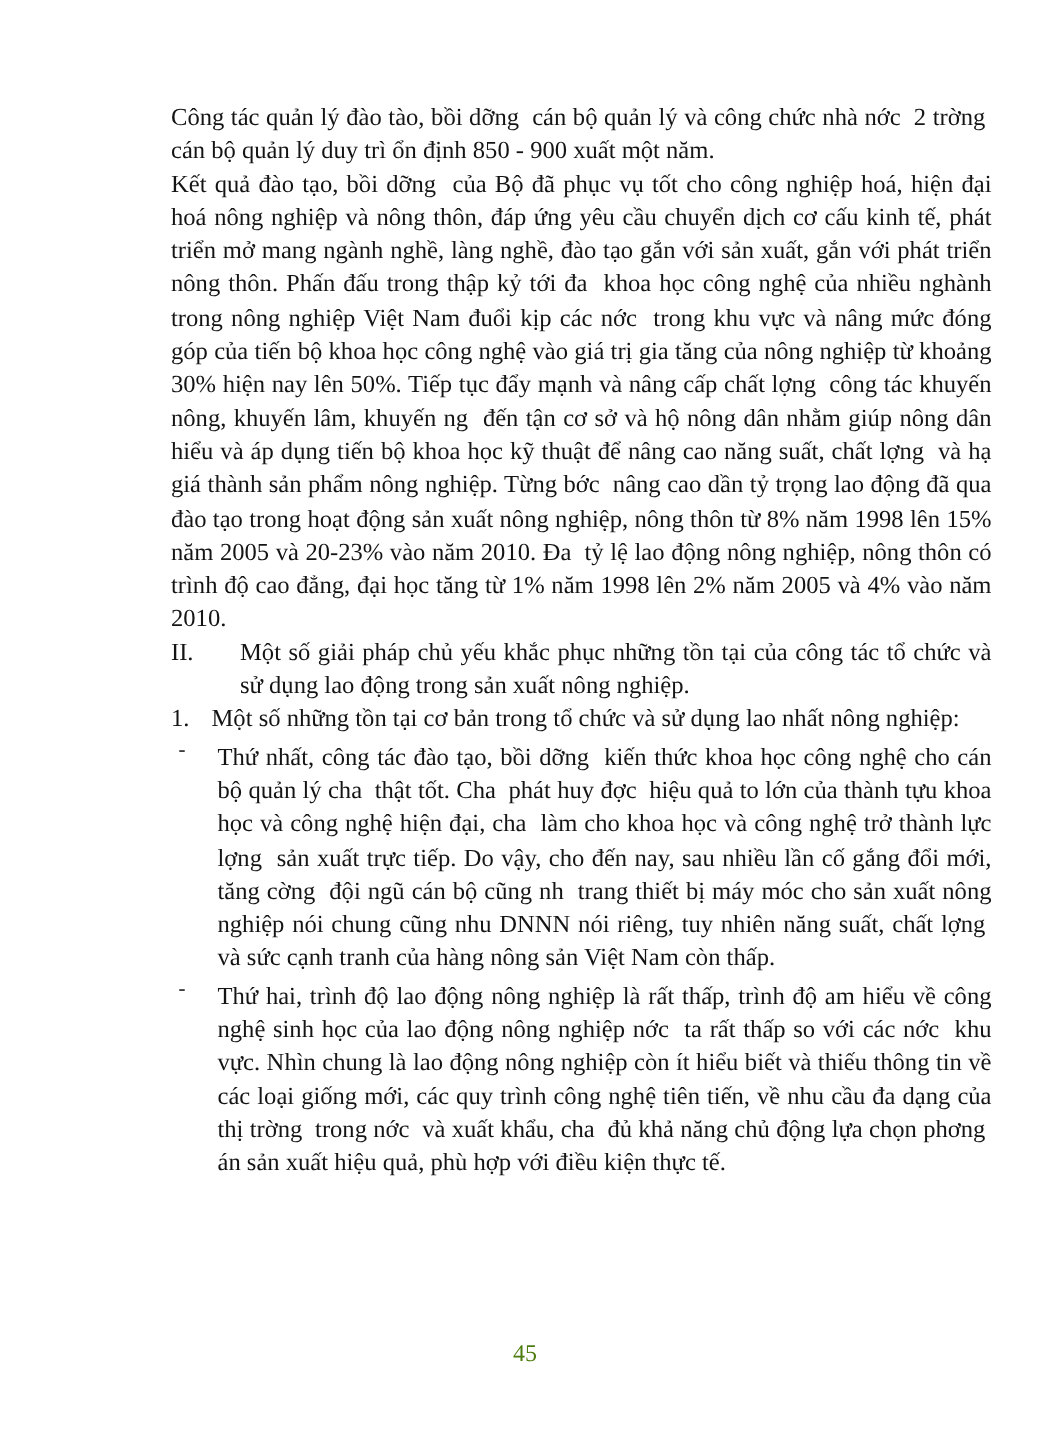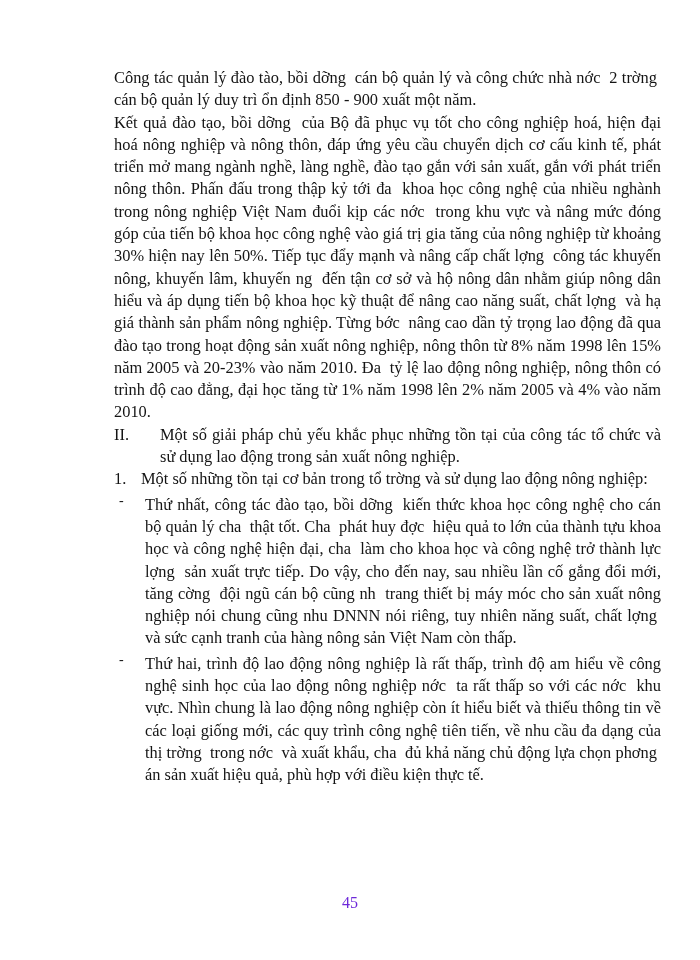--- a/index.html
+++ b/index.html
@@ -59,42 +59,42 @@
     top: -4px;
     font-size: 14px;
   }
   .page-number {
     position: absolute;
     top: 894px;
     left: 0;
     width: 700px;
     text-align: center;
     font-size: 16px;
-    color: #6d28d9;
+    color: #4d7c0f;
   }
 </style>
 </head>
 <body>
 
 <div class="page">
 
   <div class="content">
 
     <p class="para">Công tác quản lý đào tào, bồi dỡng&nbsp; cán bộ quản lý và công chức nhà nớc&nbsp; 2 trờng&nbsp; cán bộ quản lý duy trì ổn định 850 - 900 xuất một năm.</p>
 
     <p class="para">Kết quả đào tạo, bồi dỡng&nbsp; của Bộ đã phục vụ tốt cho công nghiệp hoá, hiện đại hoá nông nghiệp và nông thôn, đáp ứng yêu cầu chuyển dịch cơ cấu kinh tế, phát triển mở mang ngành nghề, làng nghề, đào tạo gắn với sản xuất, gắn với phát triển nông thôn. Phấn đấu trong thập kỷ tới đa&nbsp; khoa học công nghệ của nhiều nghành trong nông nghiệp Việt Nam đuổi kịp các nớc&nbsp; trong khu vực và nâng mức đóng góp của tiến bộ khoa học công nghệ vào giá trị gia tăng của nông nghiệp từ khoảng 30% hiện nay lên 50%. Tiếp tục đẩy mạnh và nâng cấp chất lợng&nbsp; công tác khuyến nông, khuyến lâm, khuyến ng&nbsp; đến tận cơ sở và hộ nông dân nhằm giúp nông dân hiểu và áp dụng tiến bộ khoa học kỹ thuật để nâng cao năng suất, chất lợng&nbsp; và hạ giá thành sản phẩm nông nghiệp. Từng bớc&nbsp; nâng cao dần tỷ trọng lao động đã qua đào tạo trong hoạt động sản xuất nông nghiệp, nông thôn từ 8% năm 1998 lên 15% năm 2005 và 20-23% vào năm 2010. Đa&nbsp; tỷ lệ lao động nông nghiệp, nông thôn có trình độ cao đẳng, đại học tăng từ 1% năm 1998 lên 2% năm 2005 và 4% vào năm 2010.</p>
 
     <div class="list-item section">
       <span class="marker">II.</span>
       <span class="li-text">Một số giải pháp chủ yếu khắc phục những tồn tại của công tác tổ chức và sử dụng lao động trong sản xuất nông nghiệp.</span>
     </div>
 
     <div class="list-item numbered">
       <span class="marker">1.</span>
-      <span class="li-text">Một số những tồn tại cơ bản trong tổ trờng và sử dụng lao động nông nghiệp:</span>
+      <span class="li-text">Một số những tồn tại cơ bản trong tổ chức và sử dụng lao nhất nông nghiệp:</span>
     </div>
 
     <div class="list-item bullet">
       <span class="marker">-</span>
       <span class="li-text">Thứ nhất, công tác đào tạo, bồi dỡng&nbsp; kiến thức khoa học công nghệ cho cán bộ quản lý cha&nbsp; thật tốt. Cha&nbsp; phát huy đợc&nbsp; hiệu quả to lớn của thành tựu khoa học và công nghệ hiện đại, cha&nbsp; làm cho khoa học và công nghệ trở thành lực lợng&nbsp; sản xuất trực tiếp. Do vậy, cho đến nay, sau nhiều lần cố gắng đổi mới, tăng cờng&nbsp; đội ngũ cán bộ cũng nh&nbsp; trang thiết bị máy móc cho sản xuất nông nghiệp nói chung cũng nhu DNNN nói riêng, tuy nhiên năng suất, chất lợng&nbsp; và sức cạnh tranh của hàng nông sản Việt Nam còn thấp.</span>
     </div>
 
     <div class="list-item bullet">
       <span class="marker">-</span>
       <span class="li-text">Thứ hai, trình độ lao động nông nghiệp là rất thấp, trình độ am hiểu về công nghệ sinh học của lao động nông nghiệp nớc&nbsp; ta rất thấp so với các nớc&nbsp; khu vực. Nhìn chung là lao động nông nghiệp còn ít hiểu biết và thiếu thông tin về các loại giống mới, các quy trình công nghệ tiên tiến, về nhu cầu đa dạng của thị trờng&nbsp; trong nớc&nbsp; và xuất khẩu, cha&nbsp; đủ khả năng chủ động lựa chọn phơng&nbsp; án sản xuất hiệu quả, phù hợp với điều kiện thực tế.</span>

